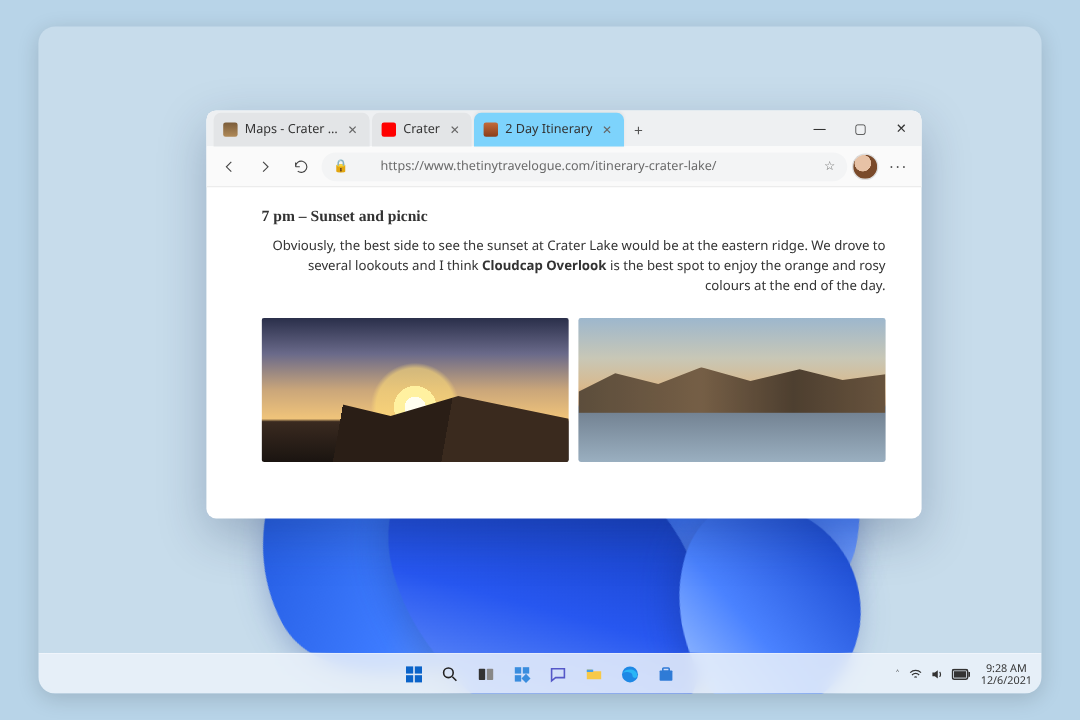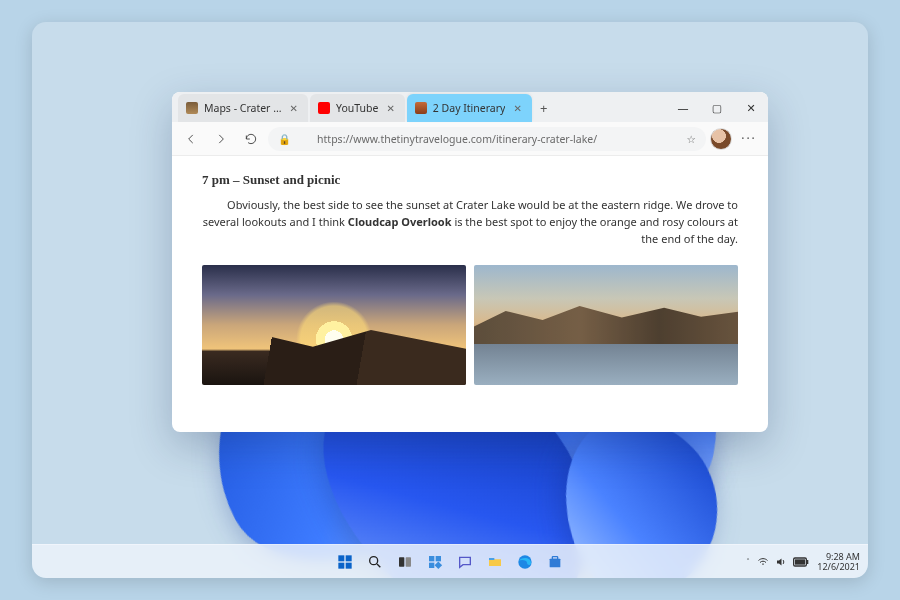--- a/index.html
+++ b/index.html
@@ -70,21 +70,21 @@
   .addr{
     flex:1; height:24px; background:#f3f4f5; border-radius:12px;
     display:flex; align-items:center; padding:0 10px; gap:6px; font-size:10.5px; color:#6a6a6a;
   }
   .addr .url{flex:1; white-space:nowrap; overflow:hidden;padding-left:20px;}
   .avatar{ width:22px;height:22px;border-radius:50%;
            background:radial-gradient(circle at 40% 35%, #e7c2a6 0 38%, #7a4a2a 40% 100%);
            border:1px solid #ddd;}
   .menu-dots{letter-spacing:2px;color:#555;font-size:12px;}
 
-  .page{ flex:1; overflow:hidden; padding:14px 30px 4px; font-size:11px; color:#333; line-height:1.55;}
+  .page{ flex:1; overflow:hidden; padding:14px 30px 4px; font-size:11px; color:#333; line-height:1.55;margin-left:16px;}
   .page h3{ font-family:Georgia,serif; font-size:13px; font-weight:700; margin-bottom:6px;}
   .page p{ margin-bottom:10px;text-align:right;}
   .page strong{font-weight:700;}
   .photos{ display:flex; gap:8px; margin-top:18px;}
   .photo{ flex:1; height:120px; border-radius:2px; position:relative; overflow:hidden;}
   .ph1{
     background:
       radial-gradient(circle at 50% 62%, #fffef0 0 6%, #fff1a0 6% 12%, rgba(255,220,120,.6) 12% 22%, transparent 25%),
       linear-gradient(to bottom,#2a2f4a 0%, #6a6a8a 25%, #caa67a 50%, #f0c47a 70%, #3a2a20 72%, #1a1410 100%);
   }
@@ -108,21 +108,21 @@
     position:absolute; left:0;right:0;bottom:0; height:34px;
     background:rgba(235,242,250,.85); backdrop-filter:blur(6px);
     display:flex; align-items:center; justify-content:center;
     border-top:1px solid rgba(255,255,255,.4);
   }
   .tb-center{display:flex; gap:8px;}
   .tb-ico{ width:22px;height:22px;border-radius:3px;display:flex;align-items:center;justify-content:center;}
   .tb-ico svg{width:16px;height:16px;}
   .tb-right{ position:absolute; right:8px; display:flex; align-items:center; gap:8px; font-size:9px; color:#333;}
   .tb-right .sys{display:flex;gap:6px;align-items:center;color:#444;}
-  .tb-right .clock{line-height:1.05; text-align:right;}
+  .tb-right .clock{line-height:1.05; text-align:center;}
 </style>
 </head>
 <body>
 
 <div class="monitor">
   <div class="wallpaper">
     <div class="petal p1"></div>
       <div class="petal p2"></div>
     <div class="petal p3"></div>
       <div class="petal p4"></div>
@@ -131,21 +131,21 @@
   <div class="browser">
     <div class="titlebar">
       <div class="tabs">
         <div class="tab inactive">
           <span class="favicon fav-nps"></span>
           <span class="lbl">Maps - Crater Lake</span>
           <span class="close">✕</span>
         </div>
         <div class="tab inactive">
           <span class="favicon fav-yt"></span>
-          <span class="lbl">YouTube</span>
+          <span class="lbl">Crater</span>
           <span class="close">✕</span>
         </div>
         <div class="tab active">
           <span class="favicon fav-hiker"></span>
           <span class="lbl">2 Day Itinerary</span>
           <span class="close">✕</span>
         </div>
         <div class="newtab">+</div>
       </div>
       <div class="wincontrols">

